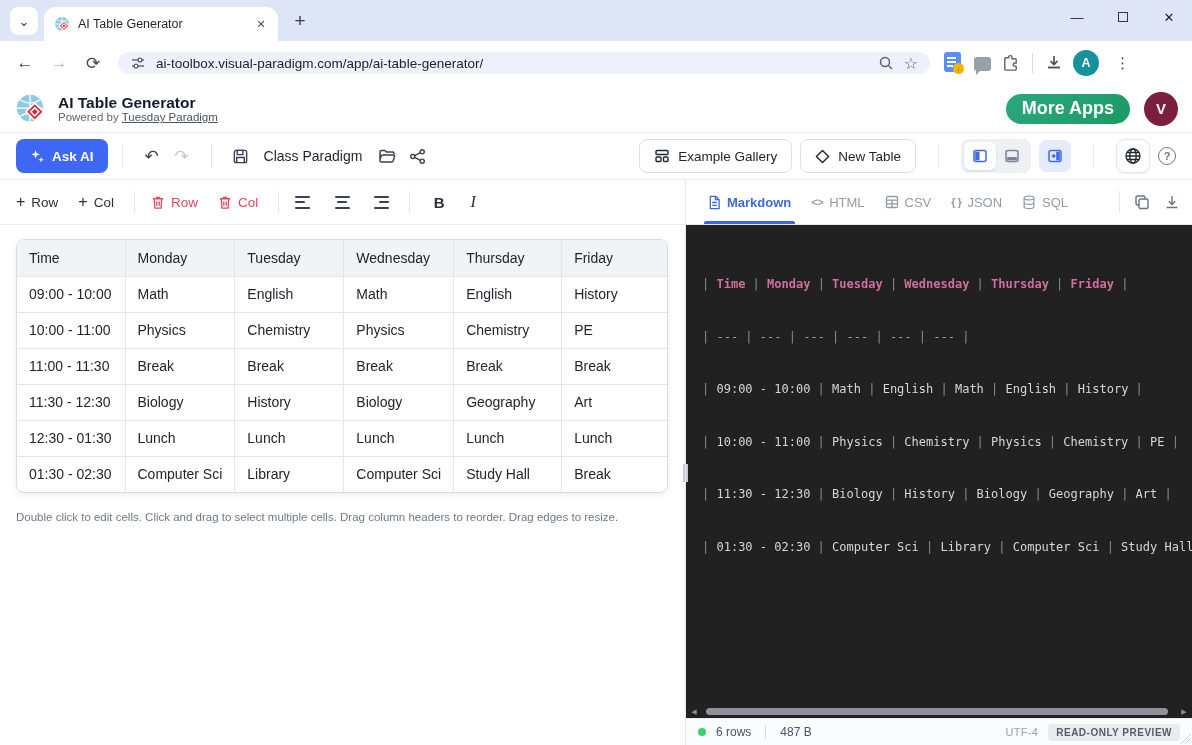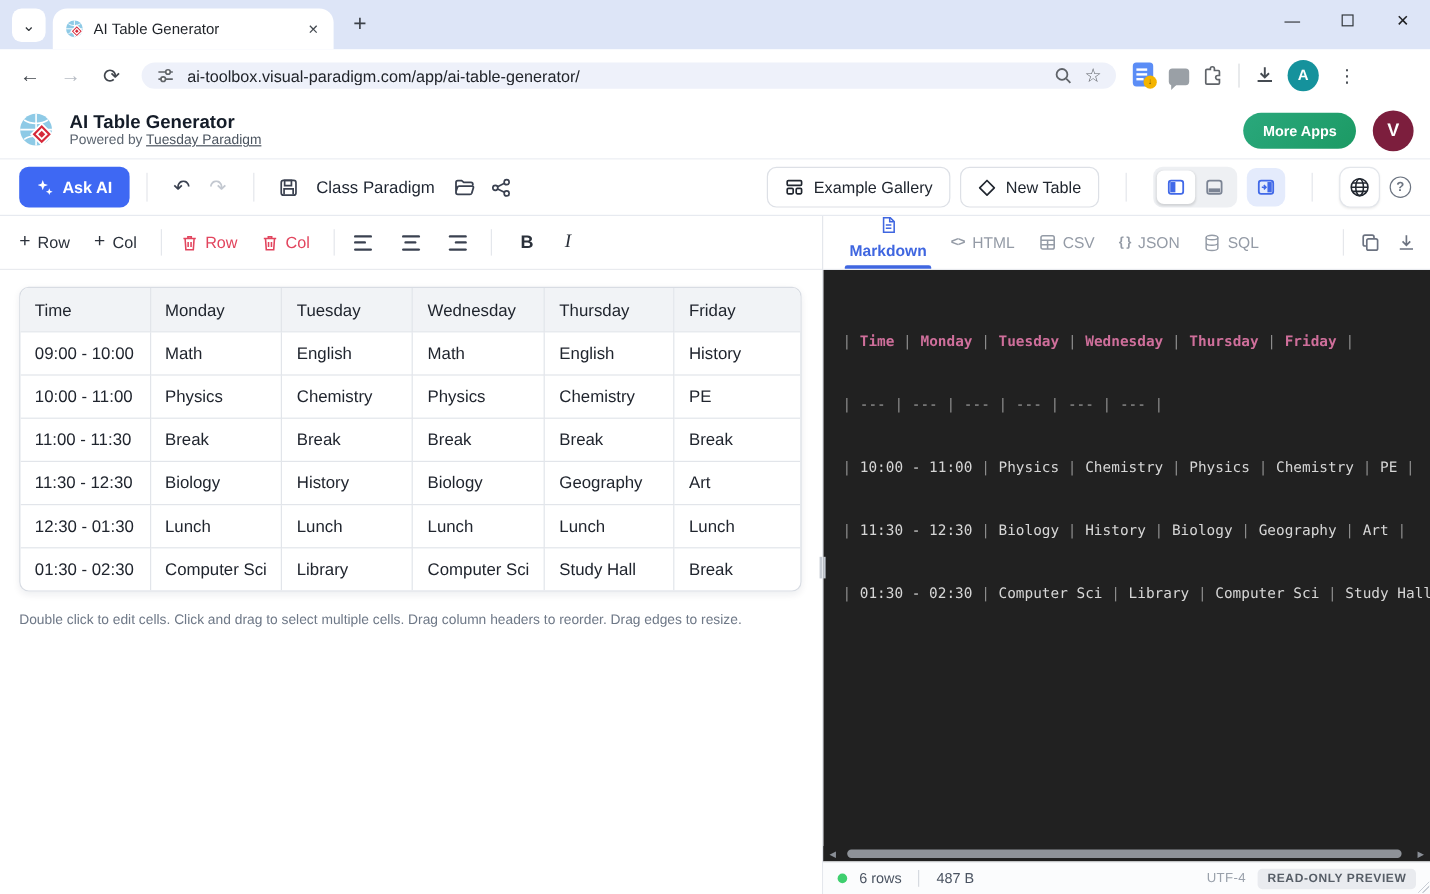--- a/index.html
+++ b/index.html
@@ -42,21 +42,21 @@
     display:flex; align-items:center; justify-content:center; }
   .kebab { font-size:15px; color:#41464d; padding:0 6px; }
 
   
   .appheader { height:48px; background:#fff; border-bottom:1px solid #e7eaf0; display:flex; align-items:center;
     padding:0 14px; gap:10px; flex:none; }
   .brand-title { font-size:15.5px; font-weight:bold; color:#141c28; line-height:1.15; }
   .brand-sub { font-size:11.5px; color:#5c6570; }
   .brand-sub .lnk { text-decoration:underline; color:#4b545f; }
   .more-apps { margin-left:auto; height:30px; padding:0 16px; border-radius:15px; border:none;
-    background:linear-gradient(135deg,#2aa87c,#1c9a64); color:#fff; font-size:12px; font-weight:bold;
+    background:linear-gradient(135deg,#2aa87c,#1c9a64); color:#fff; font-size:18px; font-weight:bold;
     display:flex; align-items:center; }
   .v-avatar { width:34px; height:34px; border-radius:50%; background:#7c1e3d; color:#fff; font-weight:bold; font-size:15px;
     display:flex; align-items:center; justify-content:center; margin-left:4px; }
 
   
   .maintoolbar { height:47px; background:#fff; border-bottom:1px solid #e7eaf0; display:flex; align-items:center;
     padding:0 16px; flex:none; }
   .askai { height:34px; padding:0 14px; border:none; border-radius:8px; background:#3e68f3; color:#fff;
     font-size:13.5px; font-weight:bold; display:flex; align-items:center; gap:7px; }
   .tb-div { width:1px; height:24px; background:#e4e7ec; margin:0 14px; }
@@ -101,21 +101,21 @@
   table.grid th { background:#f1f3f6; }
   table.grid th:last-child, table.grid td:last-child { border-right:none; }
   table.grid tr:last-child td { border-bottom:none; }
   .hint { margin-top:18px; font-size:11.5px; color:#6e7887; }
 
   
   .rightpanel { flex:1; display:flex; flex-direction:column; min-width:0; }
   .previewtabs { height:45px; background:#fff; border-bottom:1px solid #e8eaee; display:flex; align-items:stretch;
     padding:0 12px; flex:none; }
   .ptab { display:flex; align-items:center; gap:6px; font-size:13px; color:#949ba6; padding:0 10px; position:relative; font-weight:500; }
-  .ptab.active { color:#3f66e0; font-weight:bold;flex-direction:column; }
+  .ptab.active { color:#3f66e0; font-weight:bold; }
   .ptab.active:after { content:""; position:absolute; left:6px; right:6px; bottom:0; height:3px; background:#3f66e0; border-radius:2px 2px 0 0; }
   .ptab .glyph { font-size:11px; font-weight:bold; letter-spacing:-.5px; }
   .ptabs-right { margin-left:auto; display:flex; align-items:center; gap:14px; }
   .pt-div { width:1px; height:22px; background:#e5e7eb; }
   .pt-icon { color:#6b7280; display:flex; }
 
   .codearea { flex:1; background:#212121; overflow:hidden; padding:16px 0 0 16px; }
   .code { font-family:"DejaVu Sans Mono", monospace; font-size:12px; line-height:17.5px; white-space:pre; color:#d6d6d6; }
   .code .pipe { color:#8c8c8c; }
   .code .mdh { color:#cf6f9b; font-weight:bold; }
@@ -515,20 +515,21 @@
                 <path d="M8 2v8M4.8 7.2 8 10.4l3.2-3.2M2.5 13.5h11"></path>
               </svg>
           </span>
         </span>
       </div>
 
       <div class="codearea">
         <div class="code">
           <div class="md-line"><span class="pipe">| </span><span class="mdh">Time</span><span class="pipe"> | </span><span class="mdh">Monday</span><span class="pipe"> | </span><span class="mdh">Tuesday</span><span class="pipe"> | </span><span class="mdh">Wednesday</span><span class="pipe"> | </span><span class="mdh">Thursday</span><span class="pipe"> | </span><span class="mdh">Friday</span><span class="pipe"> |</span></div>
           <div class="md-line plain dim"><span class="pipe">|</span> --- <span class="pipe">|</span> --- <span class="pipe">|</span> --- <span class="pipe">|</span> --- <span class="pipe">|</span> --- <span class="pipe">|</span> --- <span class="pipe">|</span></div>
+          <div class="md-line plain"><span class="pipe">|</span> 09:00 - 10:00 <span class="pipe">|</span> Math <span class="pipe">|</span> English <span class="pipe">|</span> Math <span class="pipe">|</span> English <span class="pipe">|</span> History <span class="pipe">|</span></div>
           <div class="md-line plain"><span class="pipe">|</span> 10:00 - 11:00 <span class="pipe">|</span> Physics <span class="pipe">|</span> Chemistry <span class="pipe">|</span> Physics <span class="pipe">|</span> Chemistry <span class="pipe">|</span> PE <span class="pipe">|</span></div>
           <div class="md-line plain"><span class="pipe">|</span> 11:30 - 12:30 <span class="pipe">|</span> Biology <span class="pipe">|</span> History <span class="pipe">|</span> Biology <span class="pipe">|</span> Geography <span class="pipe">|</span> Art <span class="pipe">|</span></div>
           <div class="md-line plain"><span class="pipe">|</span> 01:30 - 02:30 <span class="pipe">|</span> Computer Sci <span class="pipe">|</span> Library <span class="pipe">|</span> Computer Sci <span class="pipe">|</span> Study Hall  Music </div>
         </div>
       </div>
 
       <div class="hscroll">
         <span class="hs-arrow">◀</span>
         <span class="hs-thumb"></span>
         <span class="hs-arrow r">▶</span>

